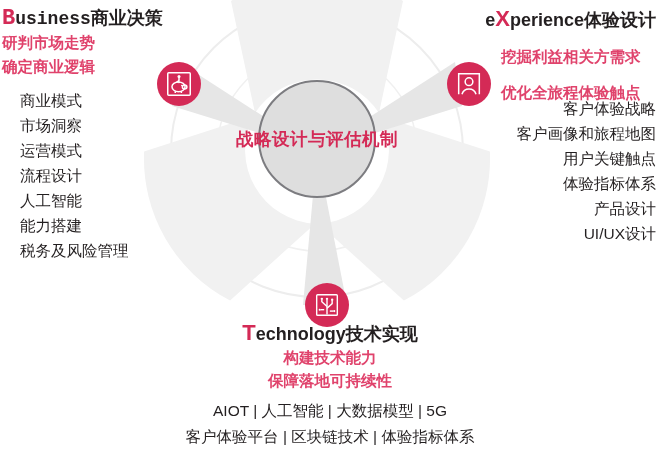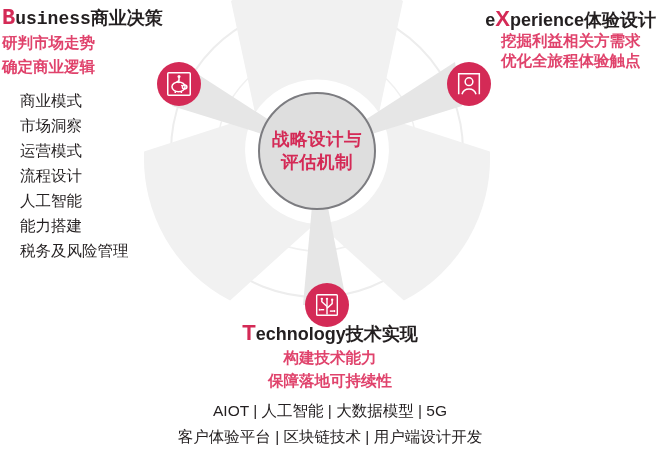--- a/index.html
+++ b/index.html
@@ -22,29 +22,29 @@
     position: absolute;
     left: 0; top: 0;
     width: 660px; height: 449px;
     pointer-events: none;
   }
 
   
   .hub {
     position: absolute;
     left: 258px;
-    top: 92px;
+    top: 80px;
     width: 118px;
     height: 118px;
     border-radius: 50%;
     background: #dedede;
     border: 2px solid #7c7c80;
     box-sizing: border-box;
     display: flex;
-    flex-direction: column;
+    flex-direction: row;
     align-items: center;
     justify-content: center;
   }
   .hub-line {
     color: #d42a56;
     font-size: 17.5px;
     font-weight: bold;
     line-height: 23px;
     letter-spacing: 0.5px;
     white-space: nowrap;
@@ -95,21 +95,21 @@
 
   
   #block-business { left: 2px; top: 8px; text-align: left; font-family: Liberation Mono, monospace; }
   #block-business .sub { margin-top: 4px; }
   #list-business { position: absolute; left: 20px; top: 88px; text-align: left; }
 
   
   #block-experience { right: 4px; top: 8px; text-align: right; }
   #block-experience .heading,
   #block-experience .sub { text-align: center; }
-  #block-experience .sub { margin-top: 0; }
+  #block-experience .sub { margin-top: 16px; }
   #list-experience { position: absolute; right: 4px; top: 96px; text-align: right; }
 
   
   #block-technology {
     left: 0; right: 0; top: 322px;
     text-align: center;
   }
   #block-technology .sub { margin-top: 3px; }
   #list-technology {
     position: absolute;
@@ -215,24 +215,32 @@
     <div>人工智能</div>
     <div>能力搭建</div>
     <div>税务及风险管理</div>
   </div>
 
   <div class="block" id="block-experience">
     <div class="heading"><span>e</span><span class="cap">X</span><span>perience体验设计</span></div>
     <div class="sub">挖掘利益相关方需求</div>
     <div class="sub">优化全旅程体验触点</div>
   </div>
+  <div class="list" id="list-experience">
+    <div>客户体验战略</div>
+    <div>客户画像和旅程地图</div>
+    <div>用户关键触点</div>
+    <div>体验指标体系</div>
+    <div>产品设计</div>
+    <div>UI/UX设计</div>
+  </div>
 
   <div class="block" id="block-technology">
     <div class="heading"><span class="cap">T</span><span>echnology技术实现</span></div>
     <div class="sub">构建技术能力</div>
     <div class="sub">保障落地可持续性</div>
   </div>
   <div class="list" id="list-technology">
     <div>AIOT | 人工智能 | 大数据模型 | 5G</div>
-    <div>客户体验平台 | 区块链技术 | 用户端设计开发</div>
+    <div>客户体验平台 | 区块链技术 | 体验指标体系</div>
   </div>
 
 </div>
 
 </body></html>

